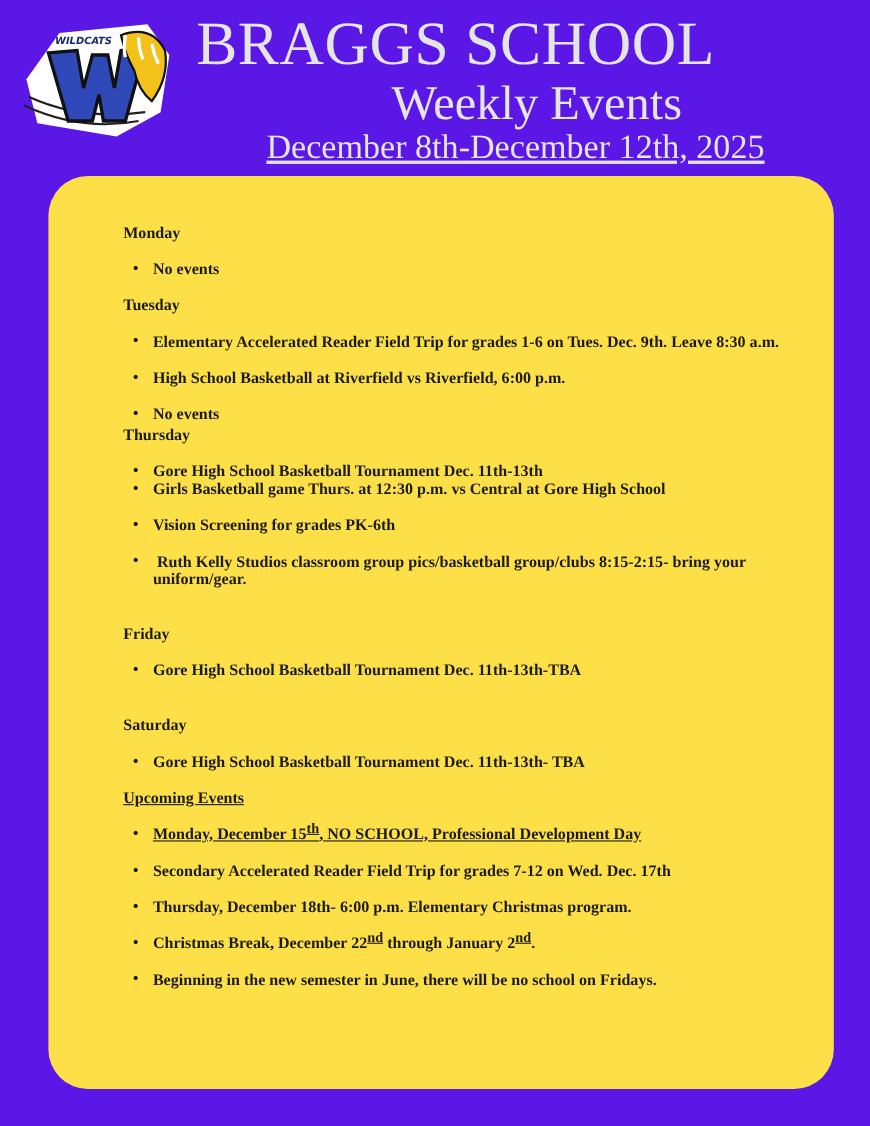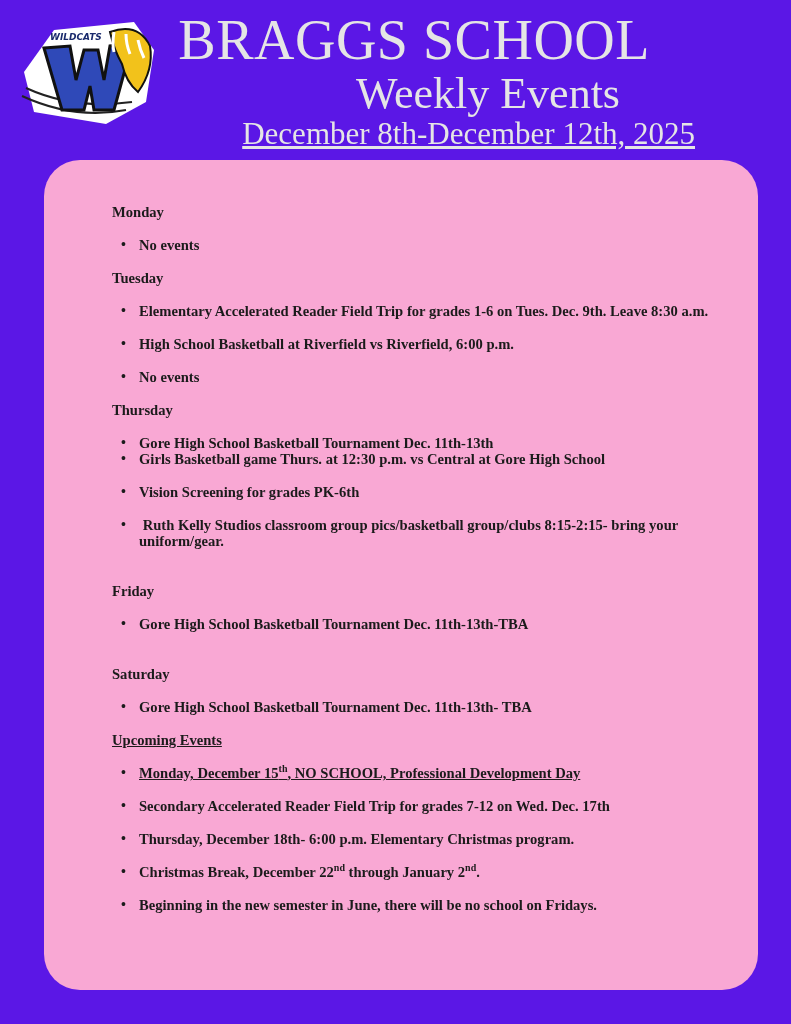--- a/index.html
+++ b/index.html
@@ -16,35 +16,35 @@
     position: absolute; left: 150px; width: 520px; text-align: right;
     color: #e5e5e5; font-family: "Liberation Serif", "DejaVu Serif", serif;
     white-space: nowrap;
   }
   .t1 { top: 8px; font-size: 56px; left: 160px; width: 490px; letter-spacing: 0.5px; }
   .t2 { top: 68px; font-size: 44px; left: 170px; width: 450px; }
   .t3 { top: 116px; font-size: 31px; left: 145px; width: 550px; text-decoration: underline; }
 
   .card {
     position: absolute; left: 44px; top: 160px; width: 714px; height: 830px;
-    background: #f9a8d4; border-radius: 36px;
+    background: #fde047; border-radius: 36px;
   }
   .content {
     position: absolute; left: 68px; top: 40px; width: 600px;
     font-family: "Liberation Serif", "DejaVu Serif", serif;
     font-weight: bold; font-size: 14.6px; color: #1b1b1b; line-height: 16px;
   }
   .day { margin: 0; height: 16px; }
   ul { margin: 0; padding: 0; list-style: none; }
   li { position: relative; padding-left: 27px; }
   li::before {
     content: "•"; position: absolute; left: 9px; top: 0; font-size: 14px;
   }
   .u { text-decoration: underline; }
-  sup { font-size: 10px; line-height: 0; vertical-align: 6px; }
+  sup { font-size: 13px; line-height: 0; vertical-align: 6px; text-decoration: underline; }
 </style>
 </head>
 <body>
 
 <div class="logo">
   <svg width="146" height="118" viewBox="0 0 146 118">
     <path d="M10 62 L40 20 L120 12 L140 40 L132 92 L92 114 L20 102 Z" fill="#ffffff"></path>
     <path d="M12 78 Q60 100 118 92" stroke="#222" stroke-width="2" fill="none"></path>
     <path d="M8 86 Q60 110 112 100" stroke="#222" stroke-width="2" fill="none"></path>
     <path d="M30 38 L56 36 L62 70 L70 40 L84 40 L90 70 L96 36 L118 34 L100 100 L80 100 L76 76 L70 100 L48 100 Z" fill="#2f49b8" stroke="#111" stroke-width="3"></path>
@@ -69,21 +69,21 @@
     <div class="day" style="margin-top:17px">Tuesday</div>
     <ul style="margin-top:17px">
       <li>Elementary Accelerated Reader Field Trip for grades 1-6 on Tues. Dec. 9th. Leave 8:30 a.m.</li>
       <li style="margin-top:17px">High School Basketball at Riverfield vs Riverfield, 6:00 p.m.</li>
     </ul>
 
     <ul style="margin-top:17px">
       <li>No events</li>
     </ul>
 
-    <div class="day" style="margin-top:17px">Thursday</div>
+    <div class="day" style="margin-top:3px">Thursday</div>
     <ul style="margin-top:17px">
       <li>Gore High School Basketball Tournament Dec. 11th-13th</li>
       <li>Girls Basketball game Thurs. at  12:30 p.m. vs Central at Gore High School</li>
       <li style="margin-top:17px">Vision Screening for grades PK-6th</li>
       <li style="margin-top:17px; white-space: pre-wrap;"> Ruth Kelly Studios classroom group pics/basketball group/clubs 8:15-2:15- bring your uniform/gear.</li>
     </ul>
 
     <div class="day" style="margin-top:34px">Friday</div>
     <ul style="margin-top:17px">
       <li>Gore High School Basketball Tournament Dec. 11th-13th-TBA</li>

